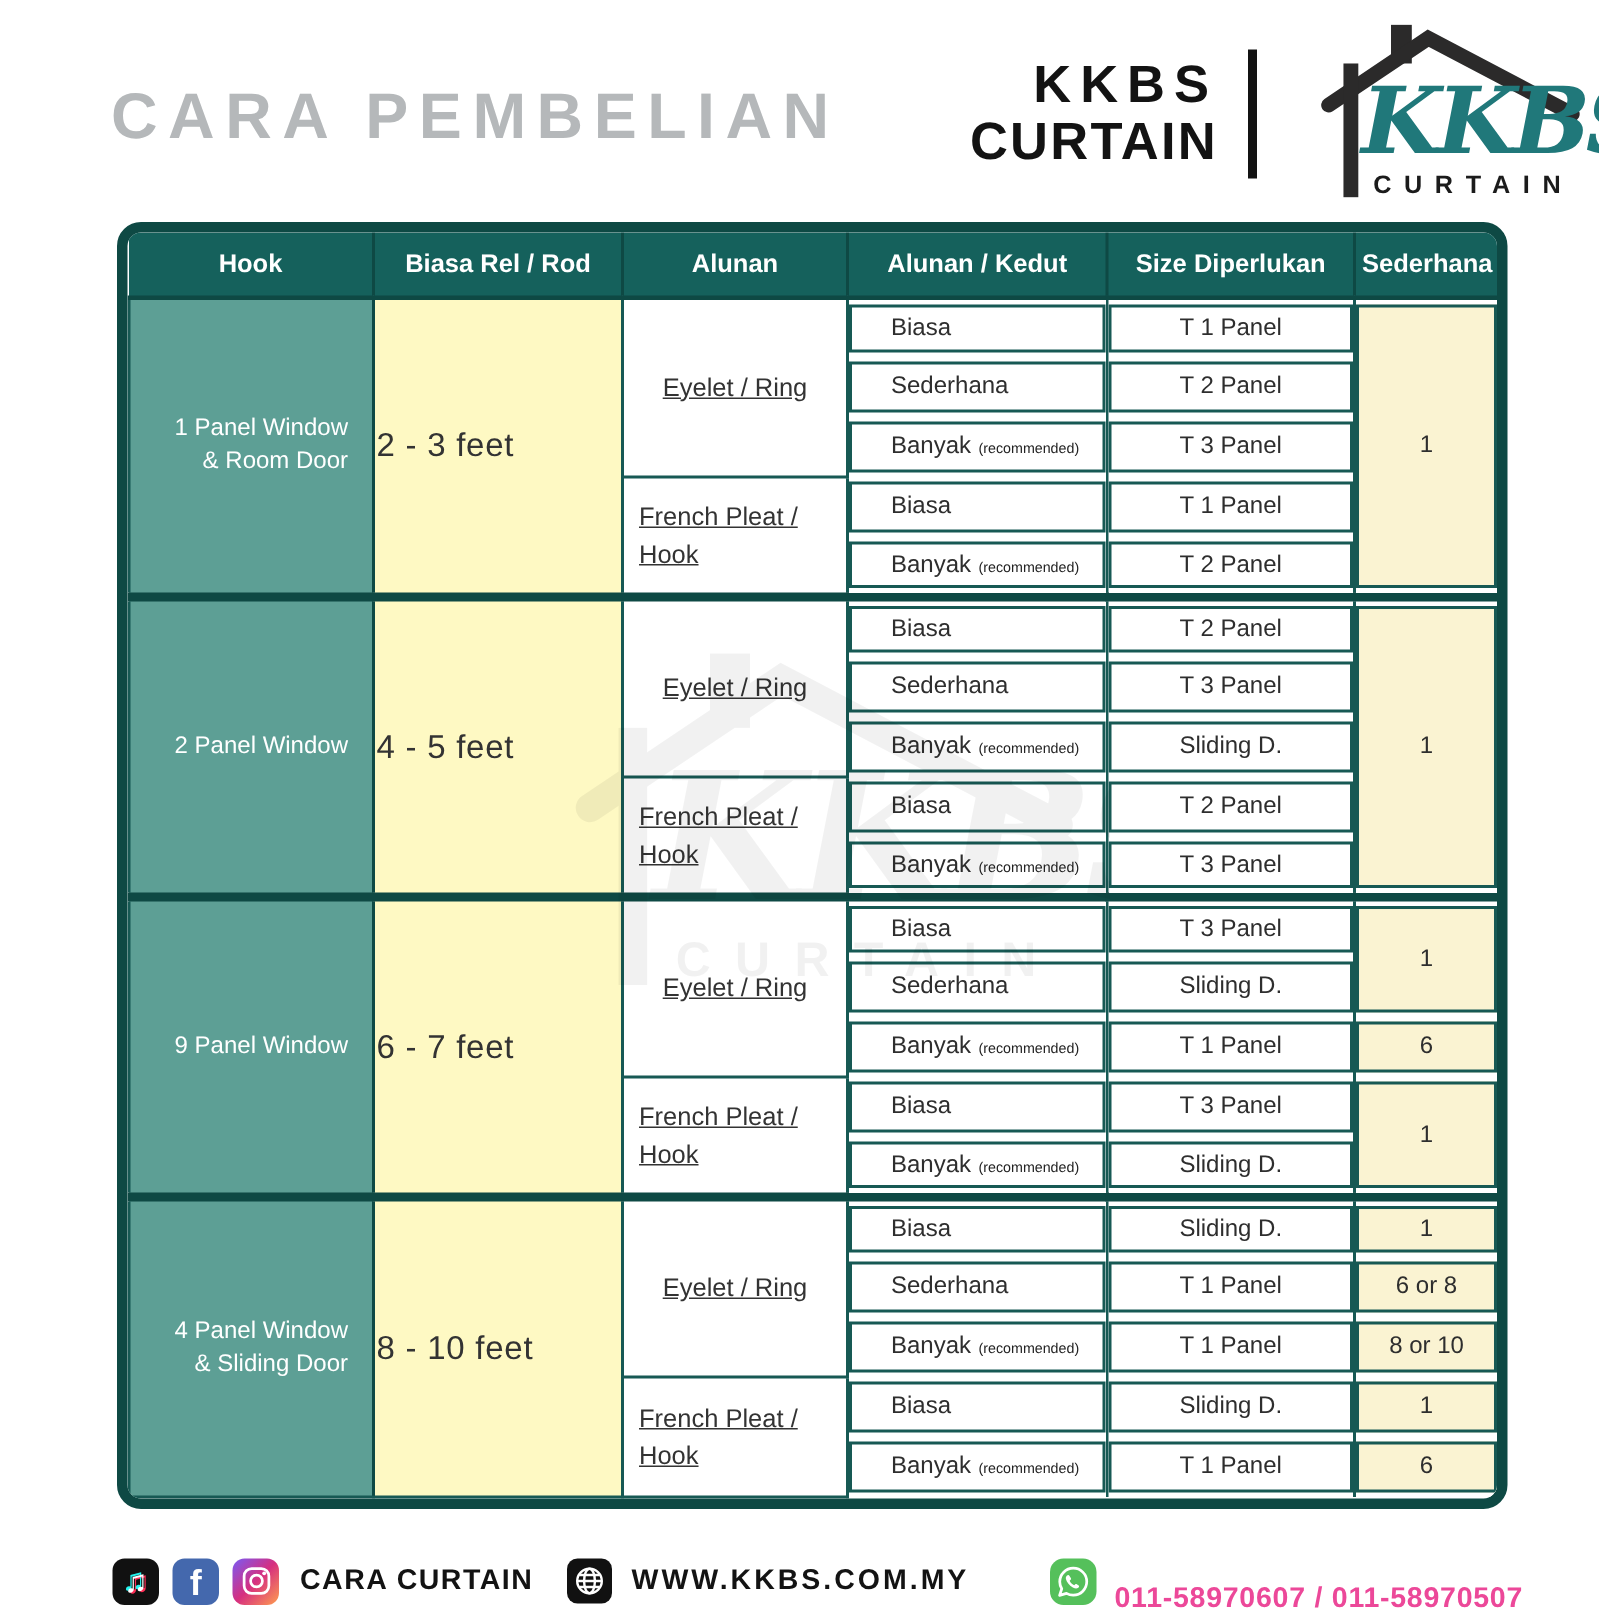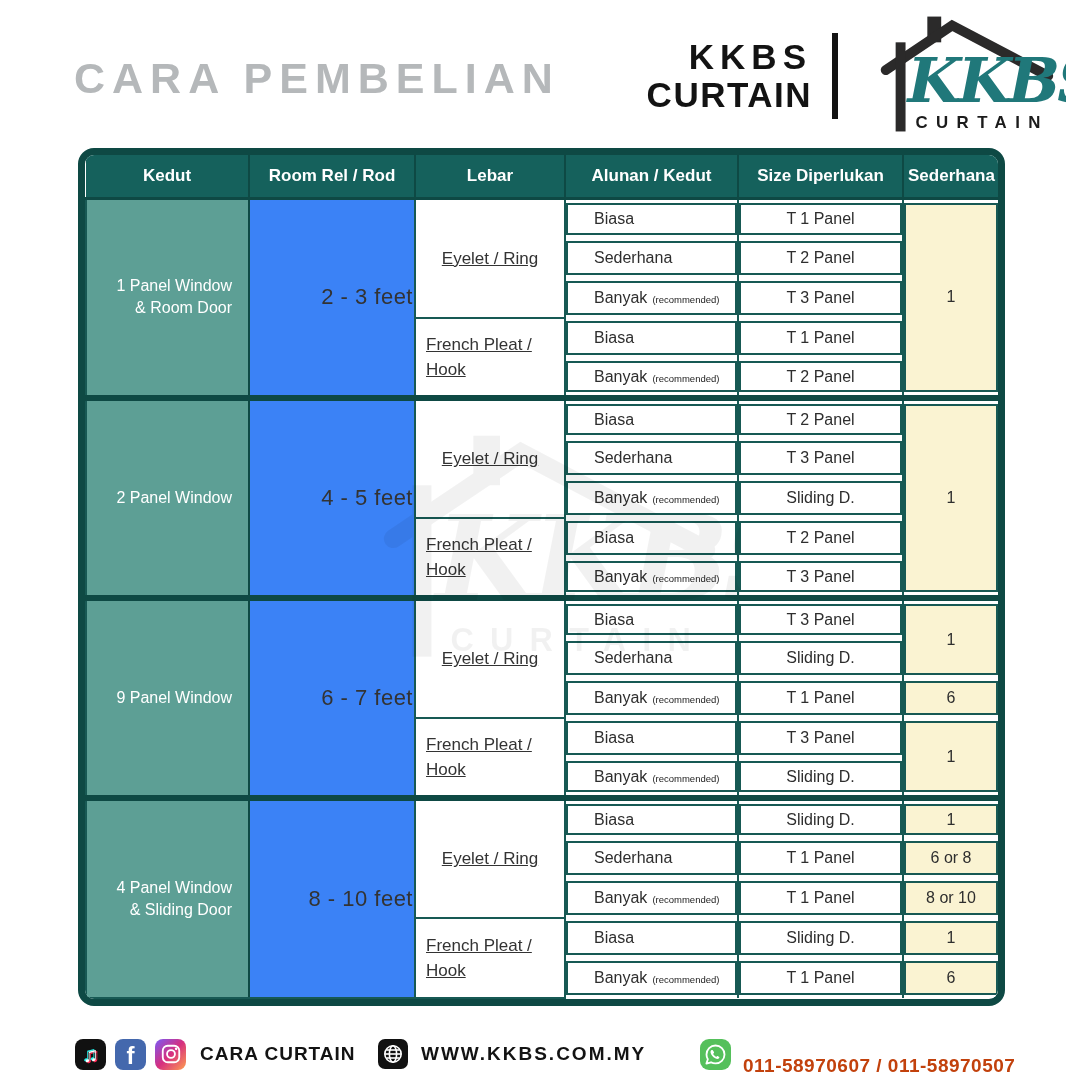--- a/index.html
+++ b/index.html
@@ -52,21 +52,21 @@
 
   tbody.group{border-top:6px solid var(--border-dark);}
   tbody.group.first{border-top:3px solid var(--border-dark);}
   tbody tr{height:40px;}
   tbody td{border:2px solid var(--line-teal);vertical-align:middle;font-size:16px;color:var(--ink);}
 
   td.size-cell{
     background:var(--size-green);color:#fff;text-align:right;
     font-size:16px;line-height:1.4;padding:0 16px;border-right:2px solid var(--border-dark);
   }
-  td.width-cell{text-align:right;font-size:22px;color:#333;background:#3b82f6;letter-spacing:0.5px;}
+  td.width-cell{text-align:left;font-size:22px;color:#333;background:#fef9c3;letter-spacing:0.5px;}
   td.jenis-cell{background:#fff;text-align:center;font-size:17px;color:#333;padding:0 10px;}
   td.jenis-cell .jenis-text{display:inline-block;text-align:left;line-height:1.5;text-decoration:underline;}
 
   td.boxed{padding:0;position:relative;border-top:none;border-bottom:none;background:#fff;margin-top:44px;}
   .box{
     position:absolute;top:3px;bottom:3px;left:0;right:0;
     border:2px solid var(--line-teal);background:#fff;
     display:flex;align-items:center;
   }
   .box.alunan{justify-content:flex-start;padding-left:26px;}
@@ -82,21 +82,21 @@
   .watermark svg{width:100%;height:100%;}
 
   
   .footer{position:absolute;left:0;top:1033px;width:1080px;height:42px;}
   .cluster{position:absolute;top:0;height:42px;display:flex;align-items:center;gap:9px;}
   .cluster.c1{left:75px;}
   .cluster.c2{left:378px;}
   .cluster.c3{left:700px;}
   .f-label{font-size:19px;font-weight:bold;color:#131313;letter-spacing:1px;margin-left:5px;white-space:nowrap;}
   .f-url{font-size:19px;font-weight:bold;color:#131313;letter-spacing:2px;margin-left:4px;white-space:nowrap;}
-  .f-phones{font-size:19px;font-weight:bold;color:#c2410c;letter-spacing:0.5px;margin-left:3px;white-space:nowrap;margin-top:24px;}
+  .f-phones{font-size:19px;font-weight:bold;color:#ec4899;letter-spacing:0.5px;margin-left:3px;white-space:nowrap;margin-top:24px;}
 
   .sq{width:31px;height:31px;border-radius:8px;display:flex;align-items:center;justify-content:center;flex-shrink:0;}
   .tiktok{background:#111;}
   .tiktok span{color:#fff;font-size:21px;font-weight:bold;line-height:1;
     text-shadow:-1.5px -1px 0 #25f4ee, 1.5px 1px 0 #fe2c55;}
   .facebook{background:#4468AD;}
   .facebook span{color:#fff;font-size:24px;font-weight:bold;line-height:1;margin-top:4px;}
   .instagram{background:linear-gradient(135deg,#7a5af5 0%,#d62f7f 50%,#ff9e4f 100%);}
   .globe{background:#111;border-radius:7px;width:30px;height:30px;}
   .whatsapp{background:#55C05B;border-radius:9px;}
@@ -128,23 +128,23 @@
   <colgroup>
     <col class="c-size">
         <col class="c-width">
         <col class="c-jenis">
     <col class="c-alunan">
         <col class="c-need">
         <col class="c-qty">
   </colgroup>
   <thead>
     <tr>
-      <th>Kedut</th>
-      <th>Room Rel / Rod</th>
-      <th>Lebar</th>
+      <th>Hook</th>
+      <th>Biasa Rel / Rod</th>
+      <th>Alunan</th>
       <th>Alunan / Kedut</th>
       <th>Size Diperlukan</th>
       <th>Sederhana</th>
     </tr>
   </thead>
 
   <tbody class="group first">
     <tr>
       <td class="size-cell" rowspan="5">1 Panel Window &amp; Room Door</td>
       <td class="width-cell" rowspan="5">2 - 3 feet</td>

